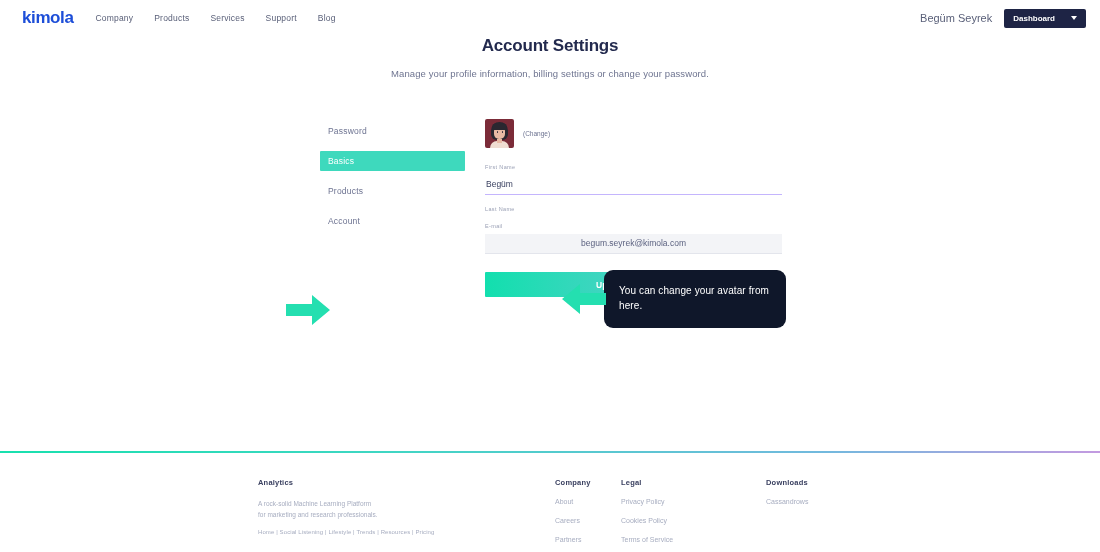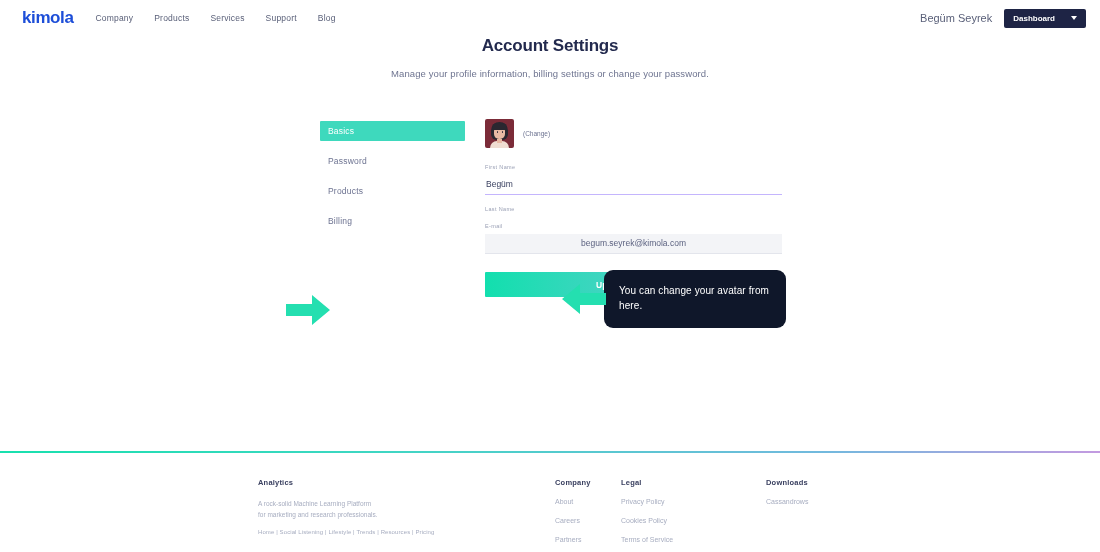--- a/index.html
+++ b/index.html
@@ -352,24 +352,24 @@
 <div class="page-head">
   <h1 class="page-title">Account Settings</h1>
   <p class="page-subtitle">Manage your profile information, billing settings or change your password.</p>
 </div>
 
 <div class="settings-wrap">
 
   <div class="settings-inner">
 
     <div class="settings-nav">
+      <div class="nav-item">Password</div>
       <div class="nav-item active">Basics</div>
-      <div class="nav-item">Password</div>
       <div class="nav-item">Products</div>
-      <div class="nav-item">Billing</div>
+      <div class="nav-item">Account</div>
     </div>
 
     <div class="settings-form">
 
       <div class="avatar-row">
         <div class="avatar">
           <div class="hair-back"></div>
           <div class="body"></div>
           <div class="neck"></div>
           <div class="face"></div>

